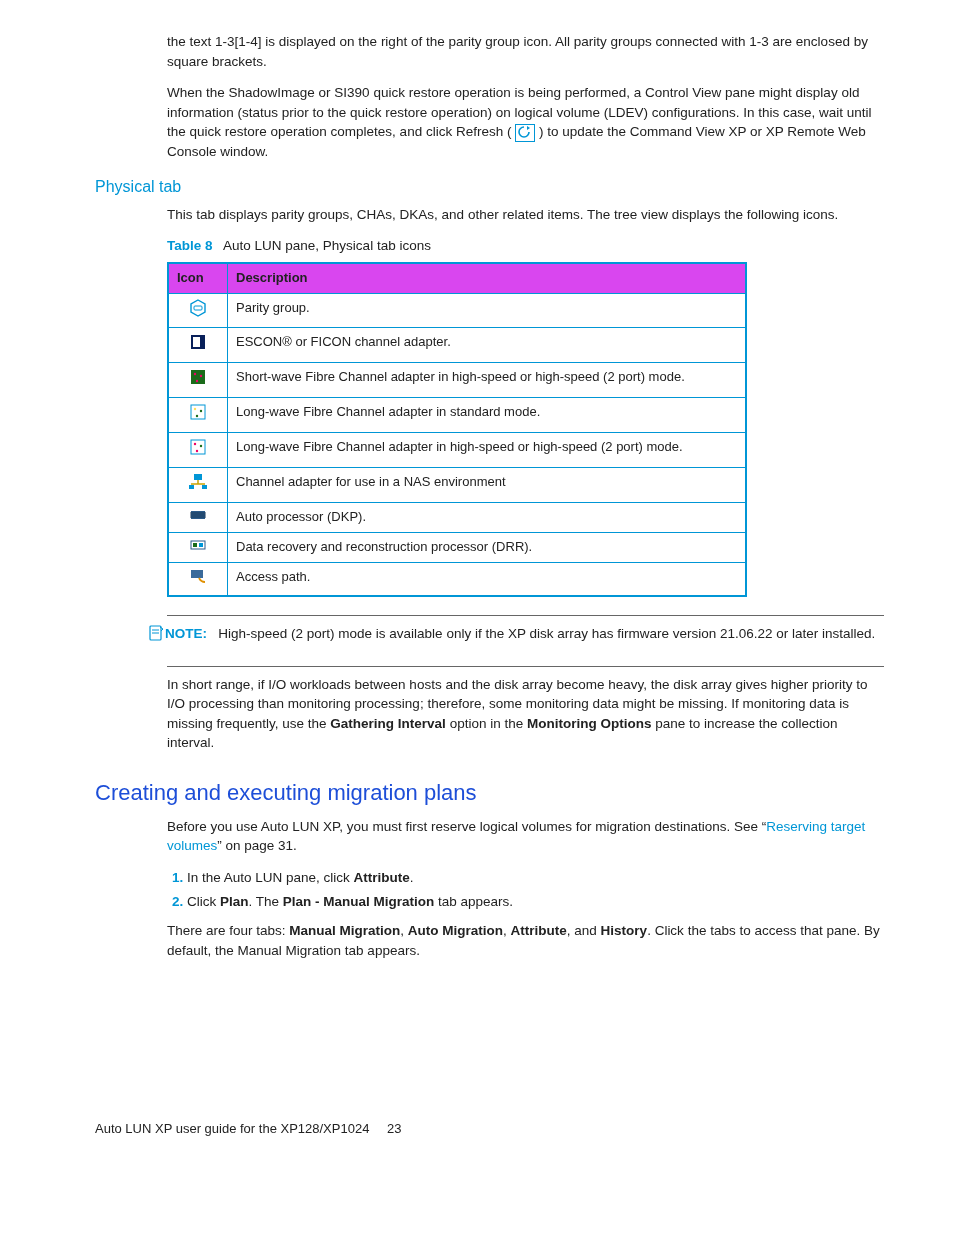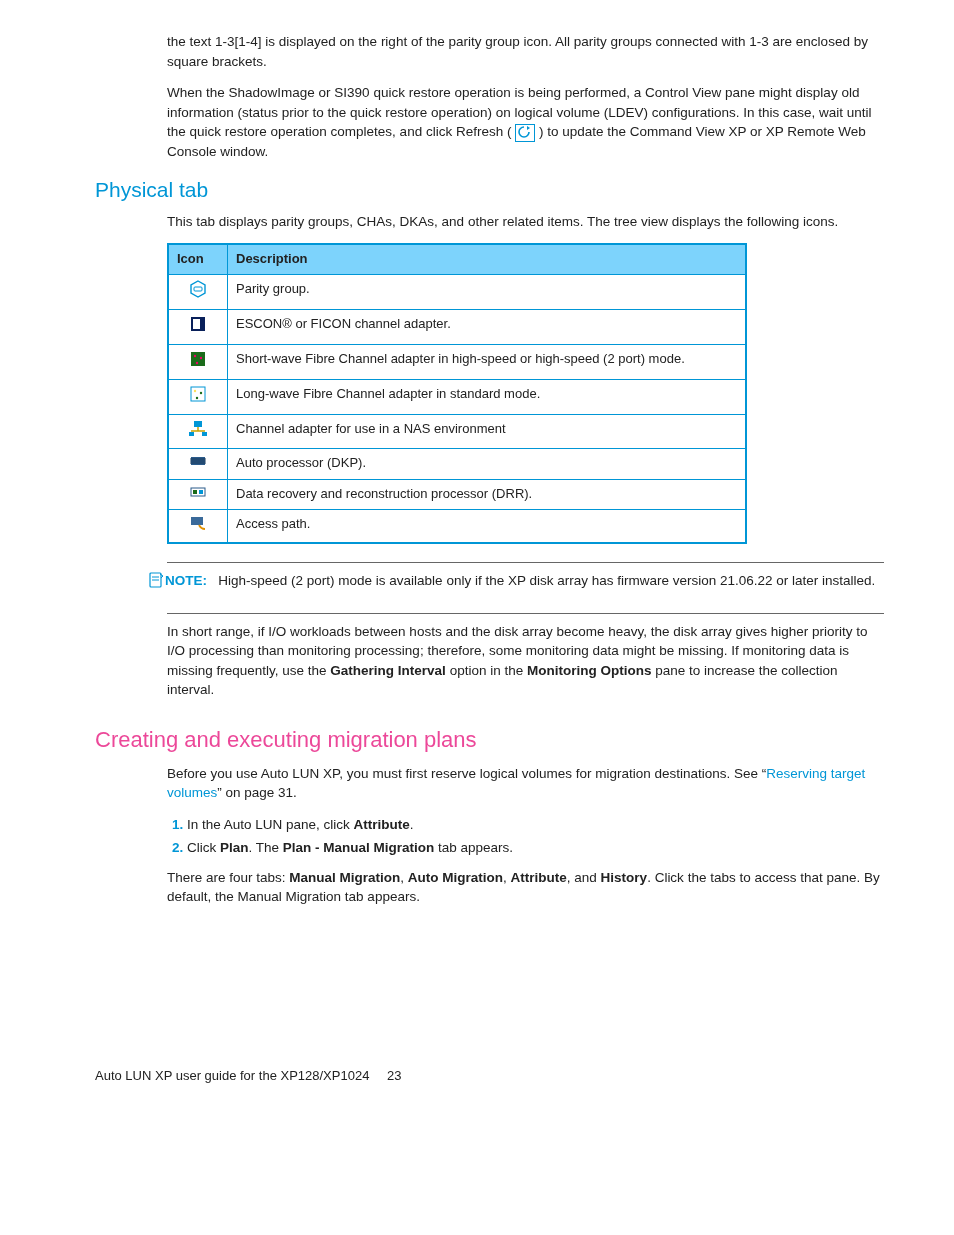--- a/index.html
+++ b/index.html
@@ -10,45 +10,45 @@
     margin: 0;
     padding: 32px 70px 40px 95px;
     width: 954px;
     box-sizing: border-box;
     background: #fff;
   }
   .body-text { margin-left: 72px; }
   p { margin: 0 0 12px 0; }
   .h3 {
     color: #0096d6;
-    font-size: 21px;
+    font-size: 16px;
     font-weight: 400;
     margin: 14px 0 6px 0;
   }
   .h2 {
-    color: #ec4899;
+    color: #1d4ed8;
     font-size: 22px;
     font-weight: 400;
     margin: 24px 0 8px 0;
   }
   .tbl-caption { margin: 10px 0 6px 0; }
   .tbl-caption .tnum { color: #0096d6; font-weight: bold; }
   table {
     border-collapse: collapse;
     width: 580px;
     border: 2.5px solid #0096d6;
   }
   th, td {
     border: 1px solid #0096d6;
     padding: 5px 8px;
     text-align: left;
     vertical-align: top;
     font-size: 13px;
   }
-  th { font-weight: bold; background: #7dd3fc; }
+  th { font-weight: bold; background: #d946ef; }
   td.icon-cell { width: 42px; text-align: center; vertical-align: middle; }
   hr.sep {
     border: none;
     border-top: 1px solid #666;
     margin: 18px 0 8px 72px;
   }
   .note-row { display: flex; gap: 0; margin-left: 52px; }
   .note-row .note-icon { flex: 0 0 18px; }
   .note-row .note-body { flex: 1; }
   .note-row .note-body .nlabel { color: #0096d6; font-weight: bold; }
@@ -87,20 +87,24 @@
       </svg>
     </span>
     <span>) to update the Command View XP or XP Remote Web Console window.</span>
   </p>
 </div>
 
 <div class="h3">Physical tab</div>
 <div class="body-text">
   <p>This tab displays parity groups, CHAs, DKAs, and other related items. The tree view displays the following icons.</p>
 
+  <div class="tbl-caption">
+    <span class="tnum">Table 8</span>&nbsp;&nbsp;
+    <span>Auto LUN pane, Physical tab icons</span>
+  </div>
 
   <table>
     <thead>
       <tr>
         <th>Icon</th>
         <th>Description</th>
       </tr>
     </thead>
     <tbody>
       <tr>
@@ -127,20 +131,29 @@
         <td>Short-wave Fibre Channel adapter in high-speed or high-speed (2 port) mode.</td>
       </tr>
       <tr>
         <td class="icon-cell"><svg width="18" height="18" viewBox="0 0 18 18">
               <rect x="2" y="2" width="14" height="14" fill="#fff" stroke="#0096d6"></rect>
               <circle cx="6" cy="6" r="1.2" fill="#ffe05a"></circle>
               <circle cx="12" cy="8" r="1.2" fill="#1a6b1a"></circle>
               <circle cx="8" cy="13" r="1.2" fill="#1a6b1a"></circle>
             </svg></td>
         <td>Long-wave Fibre Channel adapter in standard mode.</td>
+      </tr>
+      <tr>
+        <td class="icon-cell"><svg width="18" height="18" viewBox="0 0 18 18">
+              <rect x="2" y="2" width="14" height="14" fill="#fff" stroke="#0096d6"></rect>
+              <circle cx="6" cy="6" r="1.2" fill="#e06"></circle>
+              <circle cx="12" cy="8" r="1.2" fill="#1a6b1a"></circle>
+              <circle cx="8" cy="13" r="1.2" fill="#e06"></circle>
+            </svg></td>
+        <td>Long-wave Fibre Channel adapter in high-speed or high-speed (2 port) mode.</td>
       </tr>
       <tr>
         <td class="icon-cell"><svg width="20" height="18" viewBox="0 0 20 18">
               <rect x="6" y="1" width="8" height="6" fill="#0096d6"></rect>
               <line x1="10" y1="7" x2="10" y2="11" stroke="#c9a200" stroke-width="1.5"></line>
               <line x1="3" y1="11" x2="17" y2="11" stroke="#c9a200" stroke-width="1.5"></line>
               <rect x="1" y="12" width="5" height="4" fill="#0096d6"></rect>
               <rect x="14" y="12" width="5" height="4" fill="#0096d6"></rect>
             </svg></td>
         <td>Channel adapter for use in a NAS environment</td>

